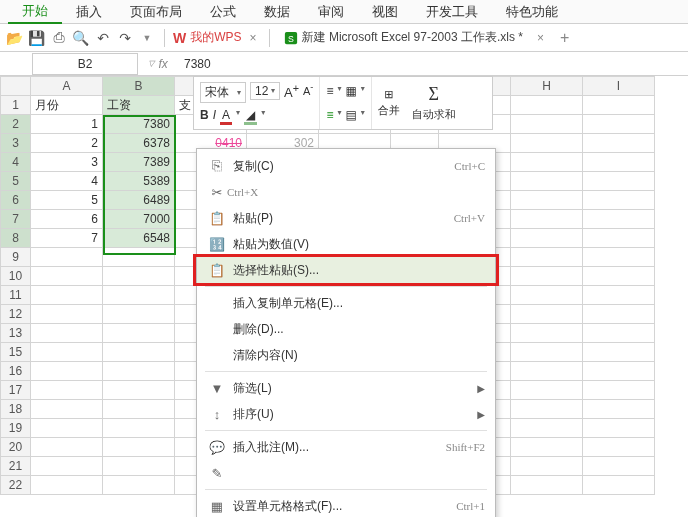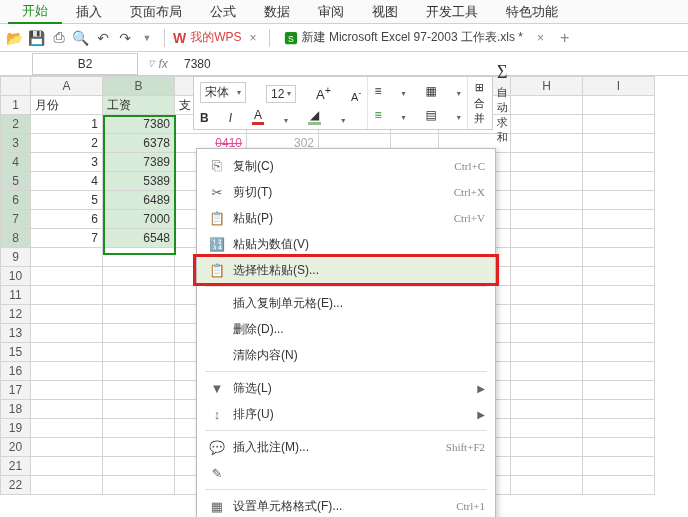--- a/index.html
+++ b/index.html
@@ -23,21 +23,21 @@
 
 .formrow { height: 24px; display: flex; align-items: center; border-bottom: 1px solid #d0d0d0; }
 .namebox { width: 106px; height: 22px; border: 1px solid #ccc; margin-left: 32px; display: flex; align-items: center; justify-content: center; font-size: 12px; background: #fff; }
 .fx { width: 40px; display: flex; align-items: center; justify-content: center; gap: 4px; color: #888; font-style: italic; }
 .fx .drop { font-size: 8px; }
 .fvalue { flex: 1; padding-left: 6px; font-size: 12px; }
 
 
 .ribbon { position: absolute; top: 76px; left: 193px; width: 300px; height: 54px; background: #fff; border: 1px solid #ccc; display: flex; }
 .ribbon .rgroup { display: flex; flex-direction: column; justify-content: space-around; padding: 2px 6px; border-right: 1px solid #e5e5e5; }
-.ribbon .rrow { display: flex; align-items: flex-end; gap: 20px; font-size: 12px; }
+.ribbon .rrow { display: flex; align-items: flex-start; gap: 4px; font-size: 12px; }
 .ribbon .rrow .dd { font-size: 8px; color: #666; }
 .ribbon .fontname-box { border: 1px solid #ccc; padding: 1px 4px; min-width: 46px; display: inline-flex; align-items: center; justify-content: space-between; }
 .ribbon .fontsize-box { border: 1px solid #ccc; padding: 1px 4px; min-width: 30px; display: inline-flex; align-items: center; justify-content: space-between; }
 .ribbon .btnlbl { display: flex; flex-direction: column; align-items: center; justify-content: center; font-size: 11px; padding: 2px 6px; gap: 2px; }
 .ribbon .sigma { font-size: 18px; font-family: serif; }
 
 
 .grid { position: absolute; top: 76px; left: 0; right: 0; bottom: 0; }
 .grid table { border-collapse: collapse; table-layout: fixed; }
 .grid th, .grid td { border: 1px solid #d4d4d4; height: 19px; font-size: 12px; text-align: right; padding: 0 4px; background: #fff; }
@@ -445,21 +445,20 @@
 </div>
 
 <div class="ctx" id="ctx">
     <div class="citem">
       <span class="cicon">⎘</span>
       <span class="clabel">复制(C)</span>
       <span class="cshort">Ctrl+C</span>
     </div>
     <div class="citem">
       <span class="cicon">✂</span>
-      <span class="clabel">剪切(T)</span>
       <span class="cshort">Ctrl+X</span>
     </div>
     <div class="citem">
       <span class="cicon">📋</span>
       <span class="clabel">粘贴(P)</span>
       <span class="cshort">Ctrl+V</span>
     </div>
     <div class="citem">
       <span class="cicon">🔢</span>
       <span class="clabel">粘贴为数值(V)</span>

